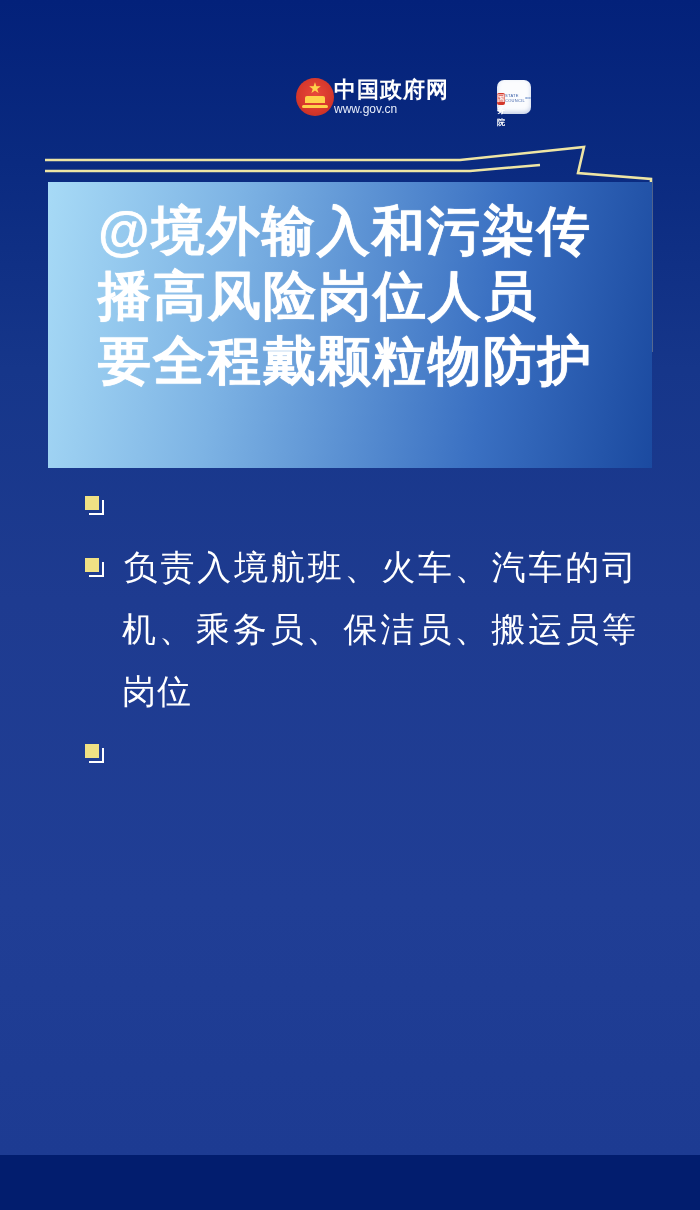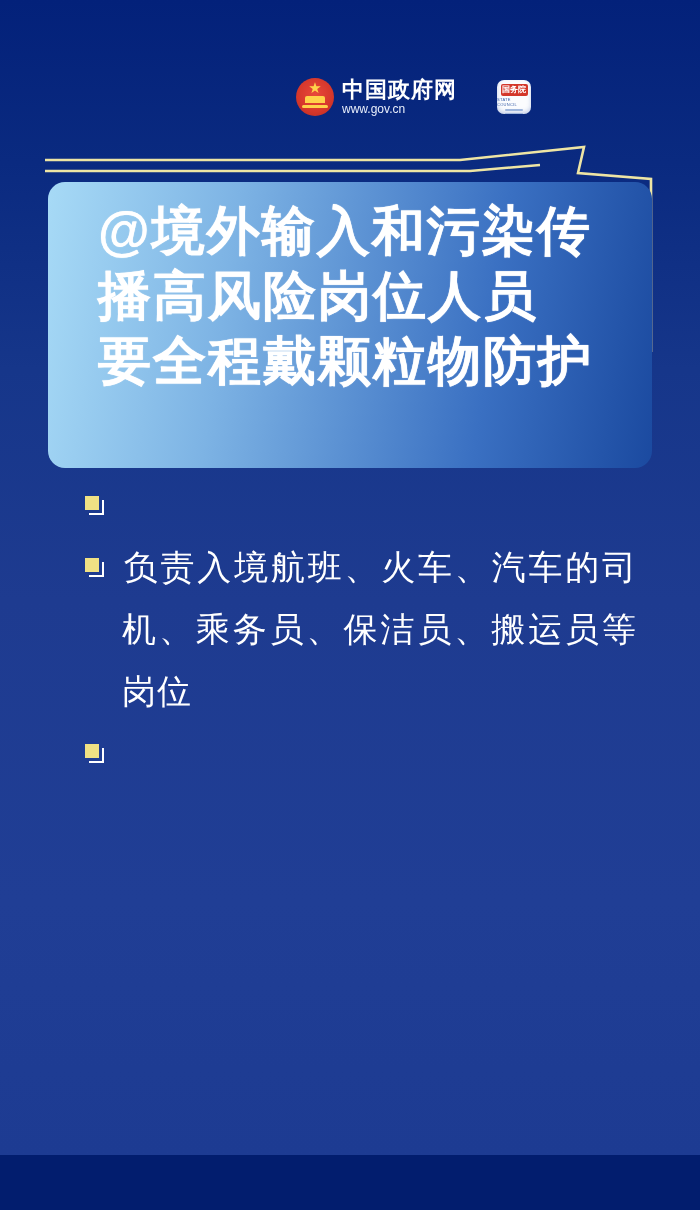--- a/index.html
+++ b/index.html
@@ -30,48 +30,48 @@
     color:#ffd24a;font-size:15px;line-height:15px;
   }
   .emblem .gate{
     position:absolute;left:9px;top:18px;width:20px;height:7px;
     background:#ffd24a;border-radius:2px 2px 0 0;
   }
   .emblem .base{
     position:absolute;left:6px;top:27px;width:26px;height:3px;
     background:#ffd24a;border-radius:2px;
   }
-  .gov-text{margin-left:8px;color:#fff;}
+  .gov-text{margin-left:0;color:#fff;}
   .gov-title{font-size:22px;font-weight:bold;letter-spacing:1px;line-height:24px;}
   .gov-url{font-size:12px;line-height:14px;color:#e8eefb;}
 
   .app-logo{position:absolute;left:497px;top:2px;display:flex;align-items:center;}
   .app-icon{
     width:34px;height:34px;background:#fbfcfe;border-radius:7px;flex:0 0 auto;
     box-shadow:inset 0 -2px 4px rgba(90,120,190,.35);
-    display:flex;flex-direction:column;align-items:center;
+    display:flex;flex-direction:row;align-items:center;
   }
   .app-icon .red{
     margin-top:4px;width:27px;height:12px;background:#d3372a;border-radius:2px;
     color:#fff;font-size:8px;line-height:12px;text-align:center;font-weight:bold;
   }
   .app-icon .tiny{font-size:4px;line-height:5px;color:#3a5fa8;margin-top:1px;letter-spacing:.3px;}
   .app-icon .bar{width:18px;height:2px;background:#9fb6dd;margin-top:2px;border-radius:1px;}
   .app-text{margin-left:8px;color:#fff;}
   .app-title{font-size:21px;font-weight:bold;letter-spacing:1px;line-height:23px;}
   .app-sub{font-family:"Liberation Serif","DejaVu Serif",serif;font-size:13px;line-height:15px;color:#eef2fc;}
 
   
   .ribbon{position:absolute;left:0;top:0;width:700px;height:400px;pointer-events:none;}
 
   
   .banner{
     position:absolute;left:48px;top:182px;width:604px;height:286px;
     background:linear-gradient(98deg,#a7daf6 0%,#7db3e4 30%,#3a70c2 72%,#1b4aa0 100%);
-    box-sizing:border-box;padding:16px 0 0 50px;border-radius:17px;
+    box-sizing:border-box;padding:16px 0 0 50px;
   }
   .banner-line{
     color:#ffffff;font-weight:900;font-size:53px;line-height:65px;
     letter-spacing:2px;text-shadow:0 0 1px #fff;white-space:nowrap;
   }
 
   
   .points{
     position:absolute;left:85px;top:474px;width:552px;
     list-style:none;margin:0;padding:0;

